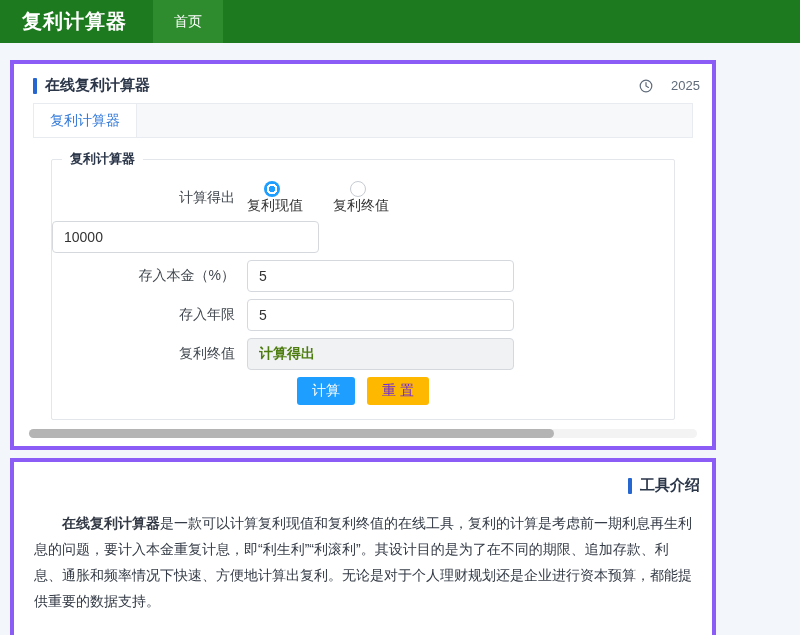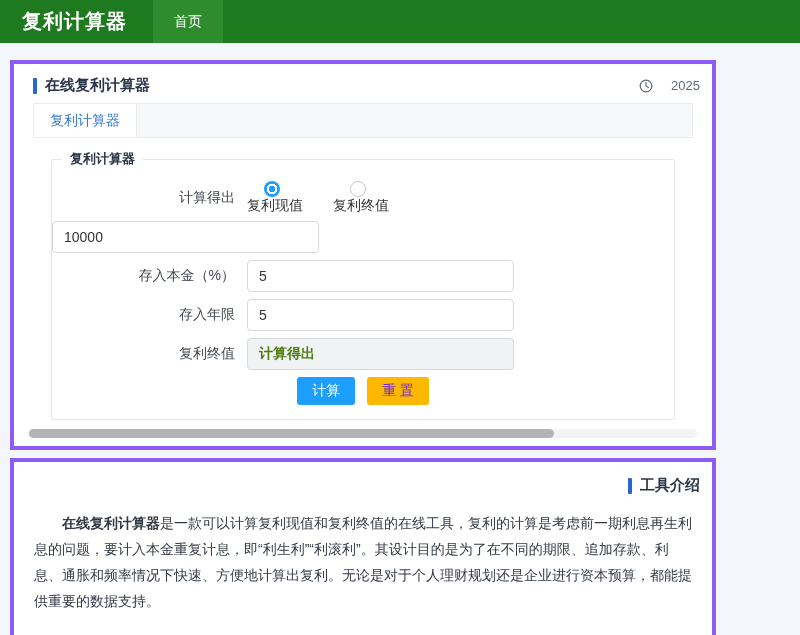--- a/index.html
+++ b/index.html
@@ -147,21 +147,20 @@
   .radio-circle.checked {
     border: none;
     background: radial-gradient(circle, #1e9fff 0 3px, #fff 3px 5.5px, #1e9fff 5.5px 8px);
   }
   
   .btn-row {
     display: flex;
     justify-content: center;
     gap: 12px;
     margin-top: 4px;
-    font-family: Liberation Serif, serif;
   }
   .btn {
     height: 28px;
     border: none;
     border-radius: 3px;
     font-size: 14px;
     padding: 0 15px;
     cursor: pointer;
     font-family: inherit;
   }

